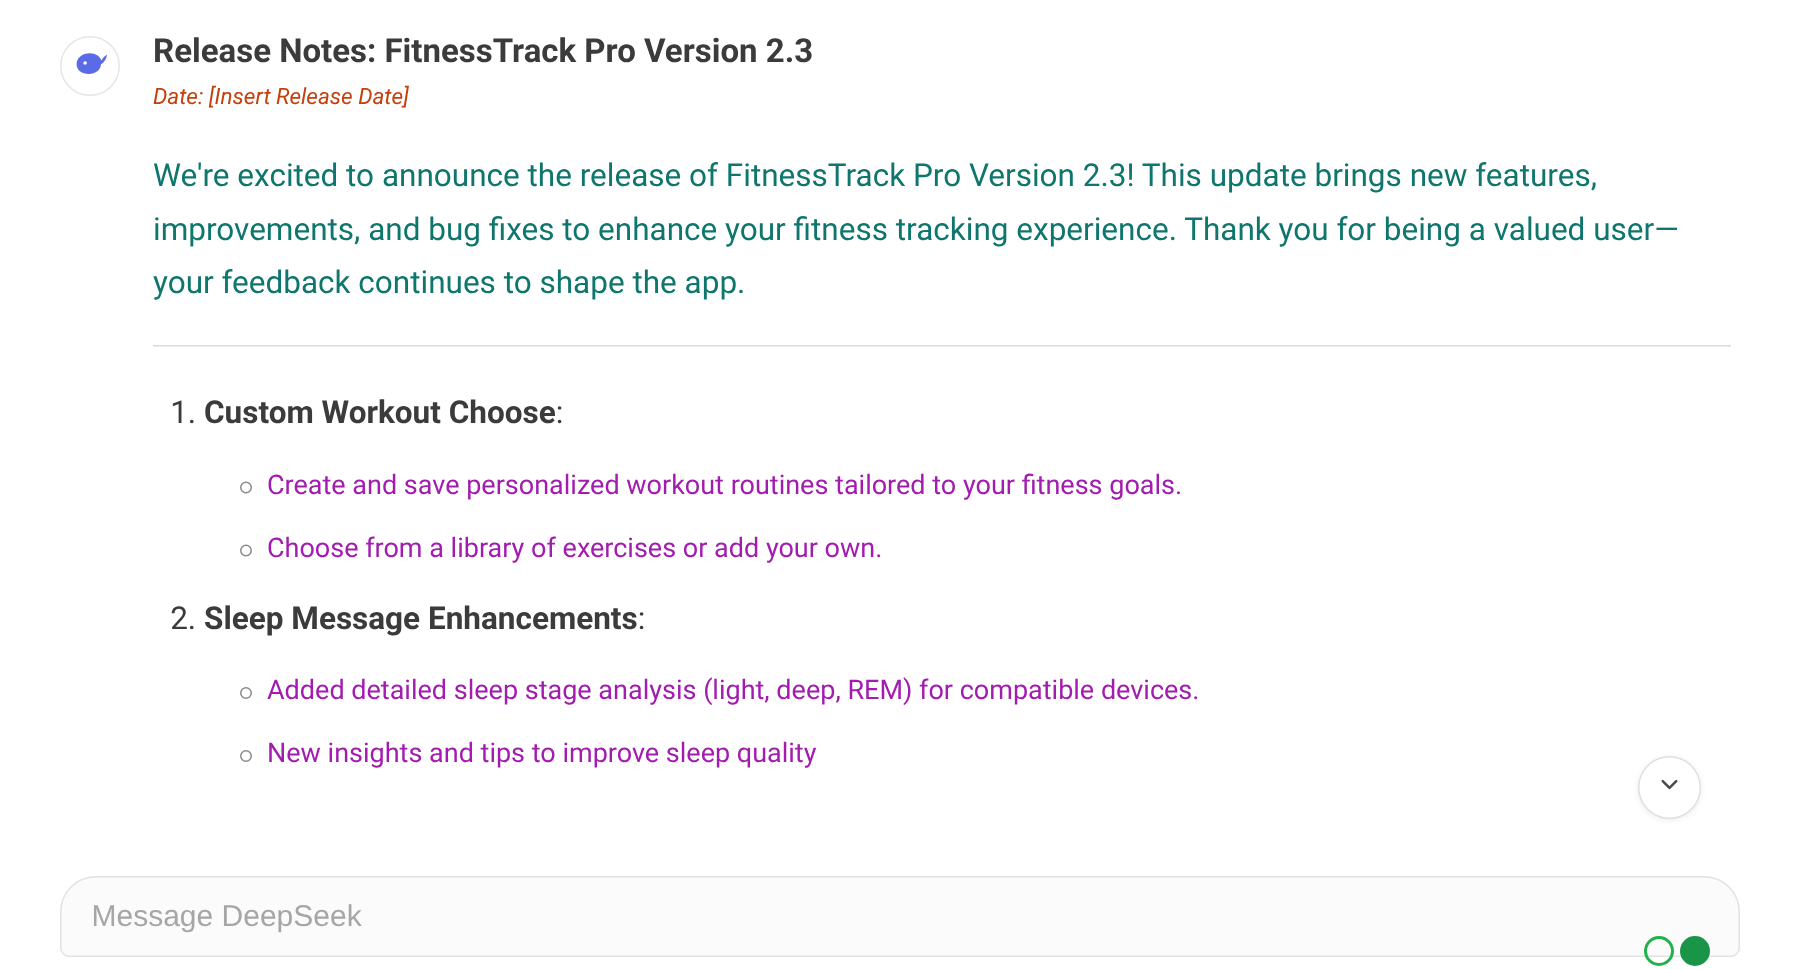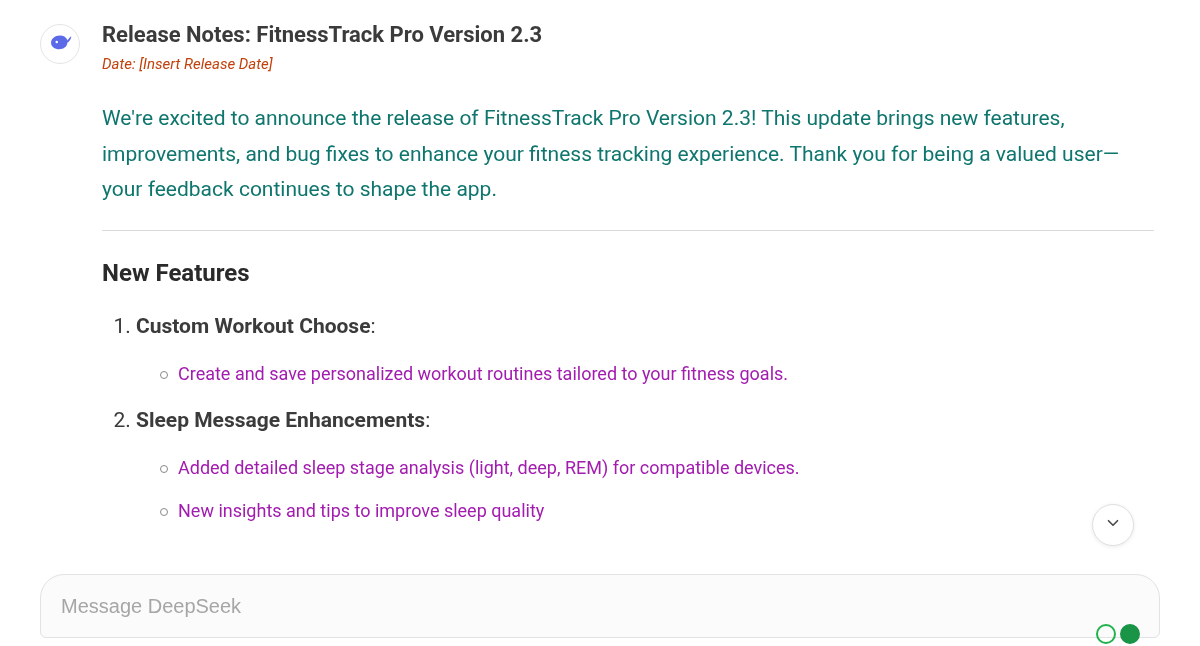--- a/index.html
+++ b/index.html
@@ -121,21 +121,21 @@
     height: 50px;
     background: linear-gradient(to bottom, rgba(255,255,255,0), #ffffff 80%);
     pointer-events: none;
   }
   
   .input-bar {
     position: absolute;
     left: 40px;
     right: 40px;
     bottom: 8px;
-    height: 64px;
+    height: 54px;
     border: 1px solid #e2e2e4;
     border-radius: 24px 24px 6px 6px;
     background: #fbfbfc;
     display: flex;
     align-items: center;
     padding: 0 18px;
   }
   .input-bar input {
     border: none;
     background: transparent;
@@ -193,26 +193,26 @@
           <path d="M10 34c0-10 9-18 22-18 9 0 16 5 19 12 2-4 4-7 9-10-1 8-5 13-10 16 0 9-9 16-20 16S10 44 10 34z" fill="#5b6be8"></path>
           <circle cx="24" cy="32" r="3" fill="#fff"></circle>
         </svg>
       </span>
     </div>
     <div class="content">
       <p class="title-line">Release Notes: FitnessTrack Pro Version 2.3</p>
       <p class="date-line">Date: [Insert Release Date]</p>
       <p class="intro-para">We're excited to announce the release of FitnessTrack Pro Version 2.3! This update brings new features, improvements, and bug fixes to enhance your fitness tracking experience. Thank you for being a valued user—your feedback continues to shape the app.</p>
       <hr class="sep">
-      <h2 class="section-heading">New Features</h2>
       <ol class="feature-list">
         <li>
           <span class="li-title">Custom Workout Choose</span>:
           <ul class="sub-list">
             <li>Create and save personalized workout routines tailored to your fitness goals.</li>
+            <li>Choose from a library of exercises or add your own.</li>
           </ul>
         </li>
         <li>
           <span class="li-title">Sleep Message Enhancements</span>:
           <ul class="sub-list">
             <li>Added detailed sleep stage analysis (light, deep, REM) for compatible devices.</li>
             <li class="partial">New insights and tips to improve sleep quality</li>
           </ul>
         </li>
       </ol>

